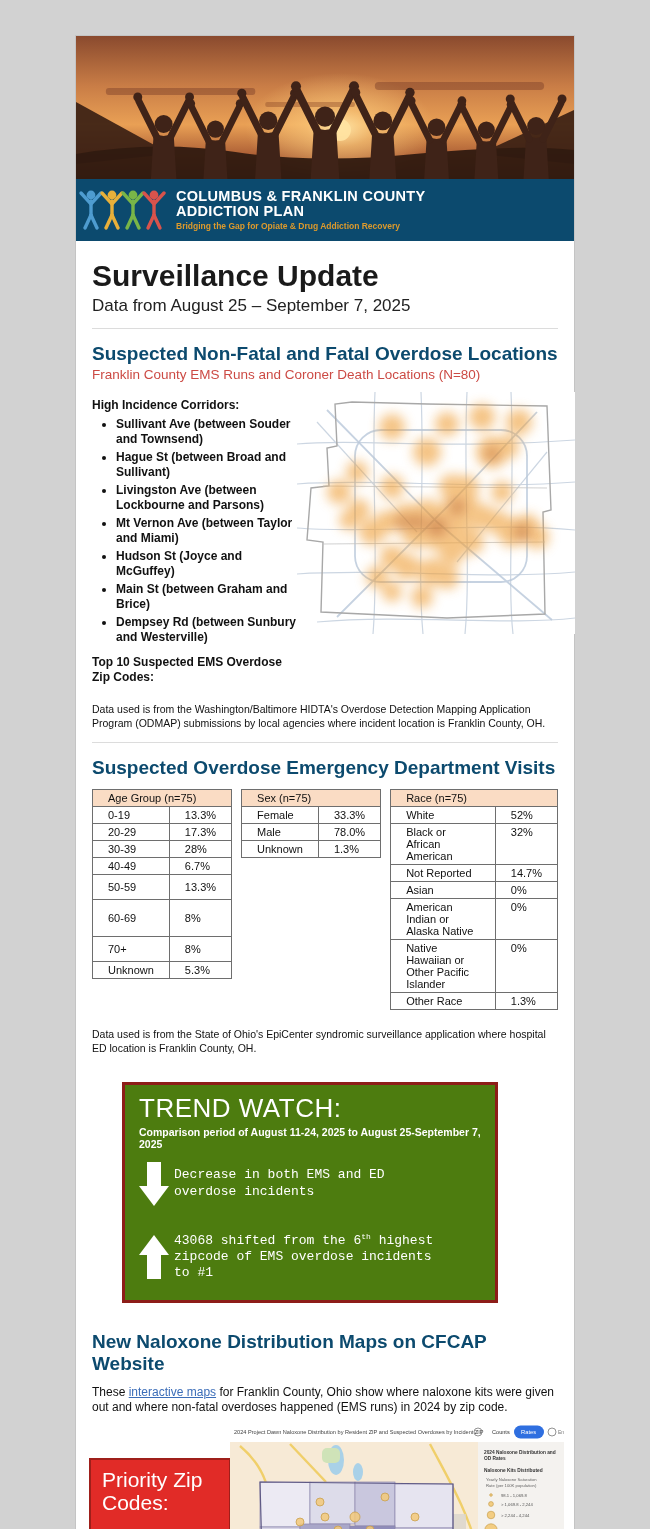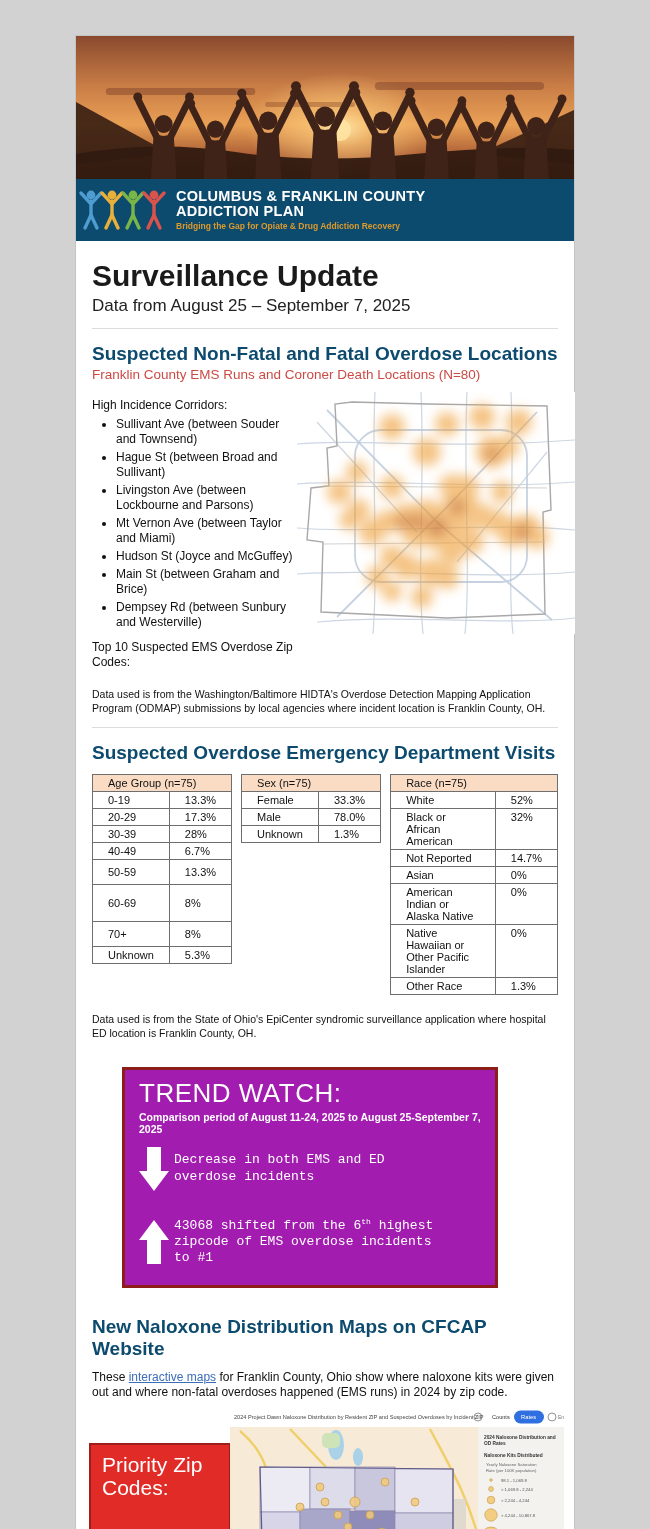--- a/index.html
+++ b/index.html
@@ -25,41 +25,41 @@
   .logo-text { line-height:1.02; }
   .logo-text .org { color:#ffffff; font-weight:bold; font-size:14.5px; letter-spacing:.3px; }
   .logo-text .tag { color:#dd9a2c; font-weight:bold; font-size:8.5px; margin-top:3px; }
   
   .content { padding:0 16px; }
   h1.title { font-size:30px; font-weight:bold; margin:18px 0 3px; color:#1a1a1a; }
   .subtitle { font-size:17px; color:#222; margin:0 0 12px; }
   hr.div { border:none; border-top:1px solid #dcdcdc; margin:12px 0 14px; }
   h2.red { font-size:19px; font-weight:bold; color:#0c4a6e; margin:2px 0 2px; }
   .red-sub { font-size:13.5px; color:#cc4a44; margin:0 0 10px; }
-  .two-col { display:flex; align-items:flex-start; }
+  .two-col { display:flex; align-items:flex-start;font-weight:bold; }
   .corridors { width:205px; font-size:12px; line-height:1.25; flex:0 0 auto; }
   .corridors p { margin:6px 0 4px; }
   .corridors ul { margin:2px 0 10px; padding-left:24px; }
   .corridors li { margin-bottom:3px; }
   .heatmap-wrap { flex:1 1 auto; }
   .disclaimer { font-size:10.5px; line-height:1.3; margin:14px 0 10px; color:#111; }
   
   .tables-row { display:flex; gap:9px; align-items:flex-start; margin-top:10px; }
   table.stats { border-collapse:collapse; font-size:11px; }
   table.stats th, table.stats td { border:1px solid #6e6e6e; padding:2px 15px; text-align:left; font-weight:normal; }
   table.stats thead th { background:#fadcc4; }
   table.age  td.c1 { width:60px; } table.age  td.c2 { width:52px; }
   table.sex  td.c1 { width:64px; } table.sex  td.c2 { width:50px; }
   table.race td.c1 { width:144px; } table.race td.c2 { width:57px; }
   table.race td { vertical-align:top; }
   tr.rh15 td { height:25px; }
   tr.rh2x td { height:37px; }
   
   .trend-box {
-    width:376px; margin:26px 0 0 30px; background:#a21caf;
+    width:376px; margin:26px 0 0 30px; background:#4d7c0f;
     border:3px solid #8d1d18; color:#fff; padding:8px 14px 18px;
   }
   .trend-title { font-size:26px; letter-spacing:.5px; margin:0; }
   .trend-period { font-size:10.5px; font-weight:bold; margin:2px 0 0; }
   .trend-item { display:flex; align-items:center; gap:5px; font-size:13px; line-height:1.25;font-family:Liberation Mono, monospace; }
   .trend-item.first { margin-top:12px; }
   .trend-item.second { margin-top:26px; }
   .trend-item .arrow { flex:0 0 auto; }
   .trend-item .txt { max-width:280px; }
   sup { font-size:8px; vertical-align:super; }

